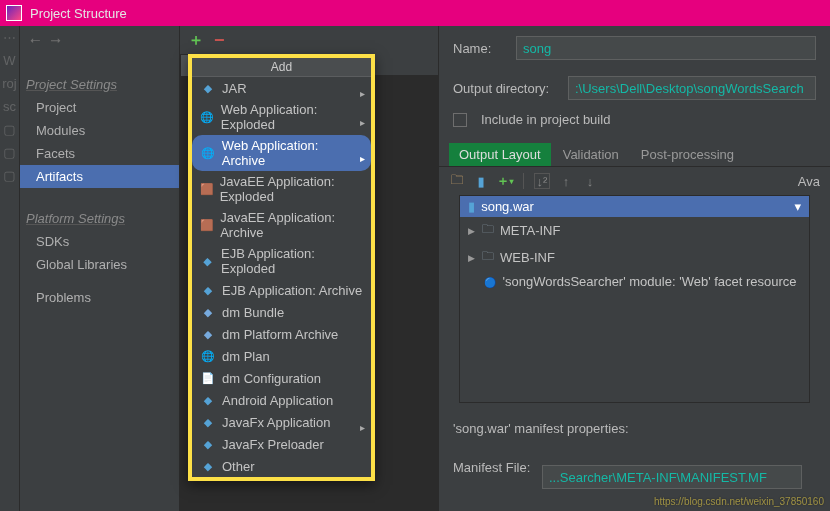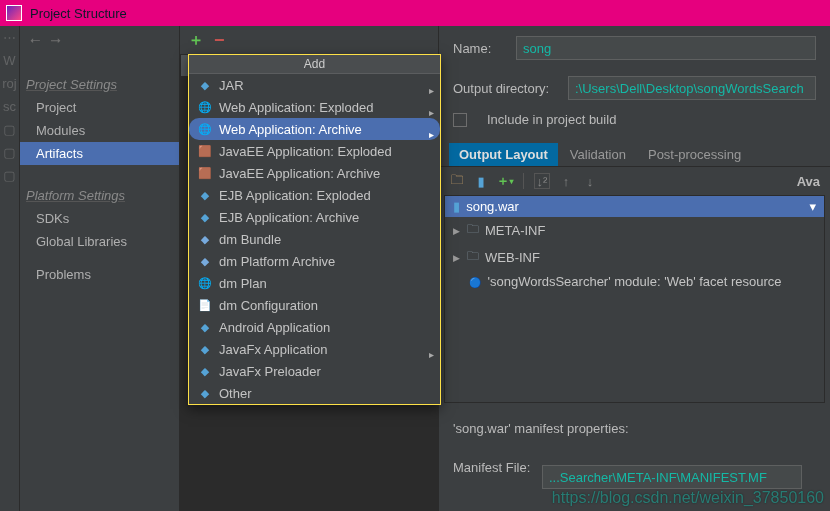--- a/index.html
+++ b/index.html
@@ -1,20 +1,20 @@
 <!DOCTYPE html>
 <html><head>
 <meta charset="utf-8">
 <style>
   * { box-sizing: border-box; margin: 0; padding: 0; font-family: "Segoe UI", sans-serif; font-size: 13px; }
   body { background: #3c3f41; color: #bbbbbb; width: 830px; height: 511px; overflow: hidden; position: relative; }
 
   .titlebar { height: 26px; background: #e6007e; display: flex; align-items: center; padding: 0 6px; }
   .titlebar .logo { width: 16px; height: 16px; background: linear-gradient(135deg,#6a25b8,#ff4785); border: 1px solid #fff; margin-right: 8px; }
-  .titlebar .title { color: #0f172a; font-size: 13px; }
+  .titlebar .title { color: #e5e5e5; font-size: 13px; }
 
   .leftstrip { position:absolute; left:0; top:26px; width:20px; height:485px; background:#3c3f41; border-right:1px solid #2b2b2b; display:flex; flex-direction:column; align-items:center; gap:8px; padding-top:4px; color:#888; font-size:10px;}
   .leftstrip div { opacity:.5; }
 
   .main { position:absolute; left:20px; top:26px; right:0; bottom:0; display:flex; }
 
   .panel-left { width:168px; background:#3c3f41; border-right:1px solid #2b2b2b; }
   .nav-arrows { height:28px; display:flex; align-items:center; gap:10px; padding:0 10px; color:#6e6e6e; }
   .nav-arrows span { cursor:pointer; }
   .section-hdr { color:#8a8a8a; font-style:italic; padding:6px 10px 4px 6px; font-size:13px; text-decoration: underline; text-decoration-color:#555;margin-top:17px;}
@@ -24,71 +24,71 @@
   .panel-mid { width:272px; background:#3c3f41; border-right:1px solid #2b2b2b; position:relative; }
   .mid-toolbar { height:28px; display:flex; align-items:center; gap:10px; padding:0 8px; }
   .plus { color:#62c554; font-size:16px; font-weight:bold; cursor:pointer;}
   .minus { color:#c75450; font-size:18px; font-weight:bold; cursor:pointer;}
   .mid-body { background:#2b2b2b; position:absolute; left:0; right:0; top:28px; bottom:0; }
   .tabstrip-mid { height:22px; background:#3c3f41; border-bottom:1px solid #2b2b2b;}
   .tabstrip-mid .tab { display:inline-block; padding:3px 14px; background:#515658; color:#ddd; border:1px solid #2b2b2b; border-bottom:none; }
 
   .panel-right { flex:1; background:#3c3f41; padding:0; }
 
-  .add-popup { position:absolute; left:188px; top:54px; width:253px; background:#3c3f41; border:1px solid #fde047; z-index:10; box-shadow:0 4px 12px rgba(0,0,0,.5);}
+  .add-popup { position:absolute; left:188px; top:54px; width:187px; background:#3c3f41; border:4px solid #fde047; z-index:10; box-shadow:0 4px 12px rgba(0,0,0,.5);}
   .add-popup .pop-hdr { background:#4a4d4f; color:#ccc; text-align:center; padding:2px 0; border-bottom:1px solid #5b5d5f; font-size:12px;}
   .pop-item { display:flex; align-items:center; padding:3px 8px; cursor:pointer; color:#c4c4c4; font-size:13px; position:relative;}
   .pop-item.sel { background:#4b6eaf; color:#fff;border-radius:10px; }
   .pop-item .ico { width:16px; height:16px; margin-right:6px; display:inline-flex; align-items:center; justify-content:center; font-size:11px;}
   .pop-item .sub::after { content:"▸"; position:absolute; right:6px; font-size:10px; color:#aaa;}
   .pop-item.sel .sub::after { color:#fff; }
   .ico.diamond { color:#55a3d6; }
   .ico.diamond::before { content:"◆"; }
   .ico.globe::before { content:"🌐"; font-size:11px; }
   .ico.box::before { content:"🟫"; font-size:11px;}
   .ico.cfg::before { content:"📄"; font-size:11px;}
   .ico.dm { color:#7ad; }
   .ico.dm::before { content:"◆"; }
 
   .form-row { display:flex; align-items:center; padding:10px 14px 6px 14px; gap:3px;}
   .form-row label { color:#bbb; min-width:60px; }
   .form-row label.wide { min-width:112px; }
   input[type=text]{ background:#45494a; border:1px solid #5e6060; color:#14b8a6; padding:3px 6px; flex:1; height:24px;}
-  .chk-row { display:flex; align-items:flex-end; gap:20px; padding:6px 14px; }
+  .chk-row { display:flex; align-items:flex-end; gap:14px; padding:6px 14px; }
   .chk { width:14px; height:14px; border:1px solid #6e6e6e; background:#3c3f41; }
 
   .tabs2 { display:flex; gap:2px; padding:10px 10px 0 10px; }
   .tabs2 .t { padding:4px 10px; color:#999; cursor:pointer; }
-  .tabs2 .t.sel { background:#0369a1; color:#ddd;font-weight:bold; }
+  .tabs2 .t.sel { background:#15803d; color:#ddd; }
 
   .r-toolbar { display:flex; align-items:center; gap:8px; padding:6px 10px; border-top:1px solid #2b2b2b; }
   .r-toolbar .ico-btn { width:16px; height:16px; display:inline-flex; align-items:center; justify-content:center; color:#888; cursor:pointer; font-size:13px;}
   .r-toolbar .fold { color:#c9a26b;}
   .r-toolbar .grid { color:#55a3d6;}
   .r-toolbar .plus2 { color:#62c554; font-weight:bold;}
   .r-toolbar .sep { width:1px; height:16px; background:#555; margin:0 2px;}
   .r-toolbar .sort { border:1px solid #555; padding:0 3px; }
   .r-toolbar .spacer { flex:1;}
-  .r-toolbar .ava { color:#bbb;font-weight:bold; }
-
-  .tree { background:#3c3f41; margin:0 5px; border:1px solid #2b2b2b;}
+  .r-toolbar .ava { color:#bbb; }
+
+  .tree { background:#3c3f41; margin:0 20px; border:1px solid #2b2b2b;}
   .tree-hdr { background:#4b6eaf; color:#fff; display:flex; align-items:center; padding:3px 8px; justify-content:space-between;}
   .tree-hdr .l { display:flex; align-items:center; gap:6px;}
   .tree-row { display:flex; align-items:center; padding:3px 8px; gap:6px; color:#c4c4c4;}
   .tree-row .arrow { font-size:9px; color:#999; width:8px;}
   .fold-ico { color:#8a99a6; }
   .fold-ico::before { content:"🗀"; font-size:12px;}
   .mod-ico::before { content:"🔵"; font-size:10px; }
   .war-ico { color:#55a3d6;}
   .war-ico::before { content:"▮"; }
 
   .prop-sec { padding:18px 14px 6px 14px; color:#bbb; }
   .prop-sec input { width:260px;margin-top:19px; }
 
-  .watermark { position:absolute; right:6px; bottom:4px; color:#14b8a6; opacity:.5; font-size:16px; z-index:20; text-shadow:0 0 2px #000;}
+  .watermark { position:absolute; right:6px; bottom:4px; color:#fde047; opacity:.5; font-size:10px; z-index:20; text-shadow:0 0 2px #000;}
 </style>
 </head>
 <body>
 
 <div class="titlebar">
   <div class="logo"></div>
   <div class="title">Project Structure</div>
 </div>
 
 <div class="leftstrip">
@@ -103,20 +103,21 @@
 
 <div class="main">
   <div class="panel-left">
     <div class="nav-arrows">
       <span>⭠</span>
       <span>⭢</span>
     </div>
     <div class="section-hdr">Project Settings</div>
     <div class="pl-item">Project</div>
     <div class="pl-item">Modules</div>
+    <div class="pl-item">Facets</div>
     <div class="pl-item sel">Artifacts</div>
     <div class="section-hdr">Platform Settings</div>
     <div class="pl-item">SDKs</div>
     <div class="pl-item">Global Libraries</div>
     <div style="height:10px"></div>
     <div class="pl-item">Problems</div>
   </div>
 
   <div class="panel-mid">
     <div class="mid-toolbar">

